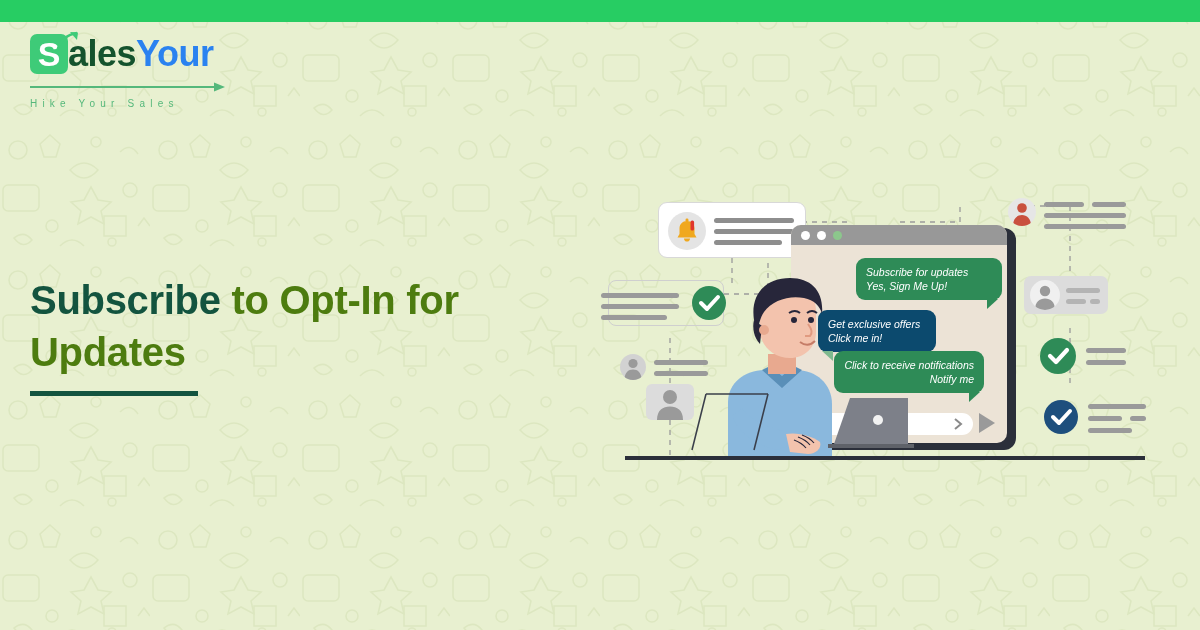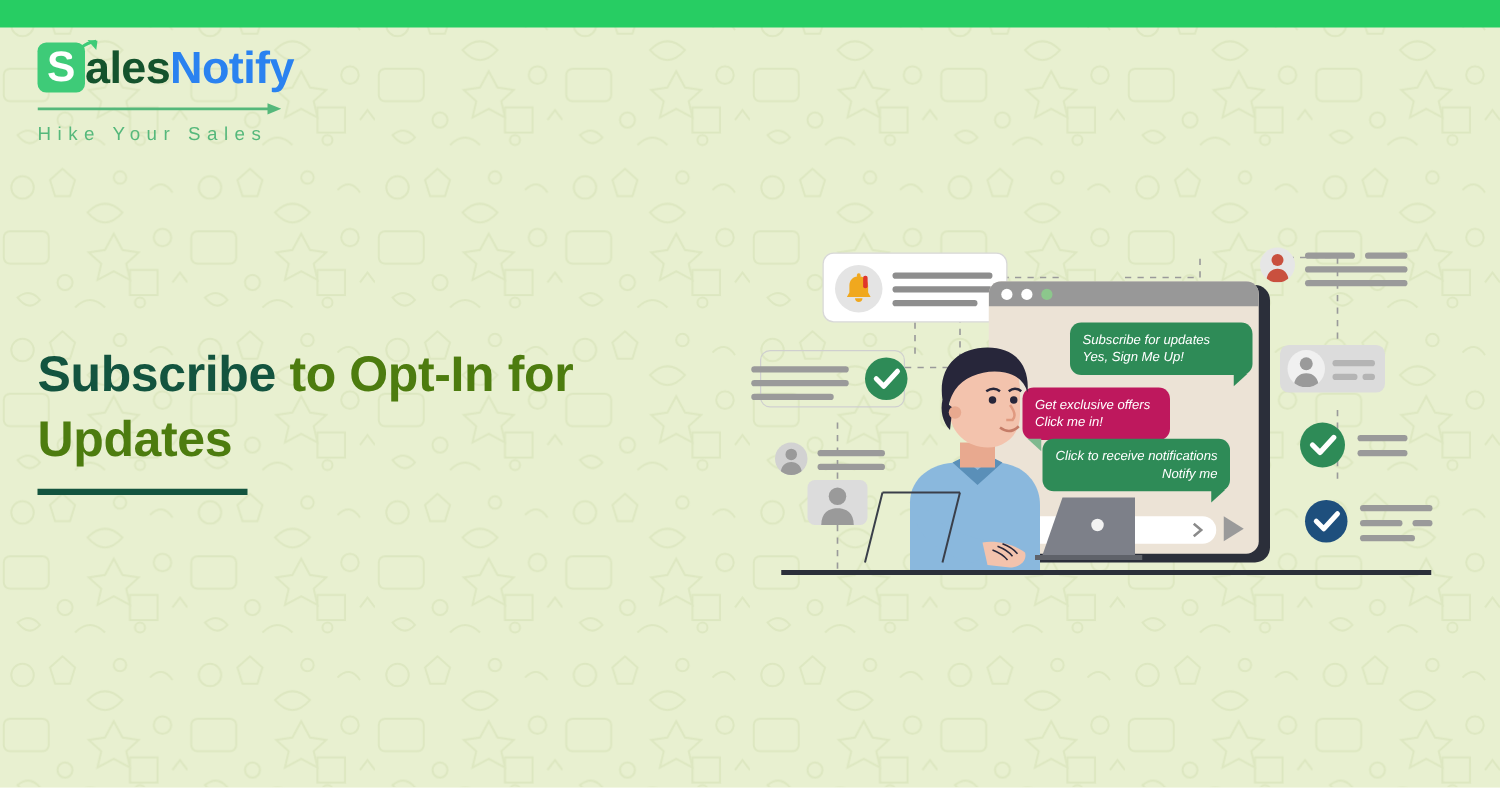--- a/index.html
+++ b/index.html
@@ -62,21 +62,21 @@
     width: 26px; height: 22px;
   }
   #logo-rule {
     position: relative;
     margin-top: 4px;
     width: 196px; height: 10px;
   }
   #logo-tagline {
     margin-top: 2px;
     color: #55b87b;
-    font-size: 15px;
+    font-size: 10px;
     letter-spacing: 5.2px;
     font-family: "Liberation Sans", sans-serif;
   }
   
   #headline {
     position: absolute; left: 30px; top: 222px;
     width: 540px;
     font-size: 40px;
     font-weight: bold;
     line-height: 52px;
@@ -151,21 +151,21 @@
   .bubble {
     position: absolute;
     border-radius: 9px;
     color: #ffffff;
     font-size: 10.5px;
     line-height: 14px;
     padding: 7px 10px;
     font-family: "Liberation Sans", sans-serif;
   }
   #bubble-1 { left: 256px; top: 70px; background: #2e8b57; text-align: left; width: 146px; }
-  #bubble-2 { left: 218px; top: 122px; background: #be185d; text-align: left; width: 118px; }
+  #bubble-2 { left: 218px; top: 122px; background: #0c4a6e; text-align: left; width: 118px; }
   #bubble-3 { left: 234px; top: 163px; background: #2e8b57; text-align: right; width: 150px; }
   .tail { position: absolute; width: 0; height: 0; }
   
   #person { left: 104px; top: 88px; width: 160px; height: 180px; }
   
   #laptop { left: 228px; top: 200px; width: 86px; height: 62px; }
   
   #desk {
     left: 25px; top: 268px;
     width: 520px; height: 4px;
@@ -231,21 +231,21 @@
     </defs>
     <rect width="1200" height="630" fill="url(#dood)"></rect>
   </svg>
 
   <div id="topbar"></div>
 
   <div id="logo">
     <div id="logo-wordmark">
       <div id="logo-s">S</div>
       <div id="logo-ales">ales</div>
-      <div id="logo-hiker">Notify</div>
+      <div id="logo-hiker">Your</div>
       <svg id="logo-arrow" viewBox="0 0 26 22">
         <path d="M2 20 C6 8 14 3 22 2" stroke="#3ecb78" stroke-width="2.4" fill="none"></path>
         <path d="M15 1 L23 1.5 L22 9 Z" fill="#3ecb78"></path>
       </svg>
     </div>
     <svg id="logo-rule" viewBox="0 0 196 10">
       <line x1="0" y1="5" x2="186" y2="5" stroke="#55b87b" stroke-width="2.2"></line>
       <path d="M184 0.5 L195 5 L184 9.5 Z" fill="#55b87b"></path>
     </svg>
     <div id="logo-tagline">Hike Your Sales</div>

